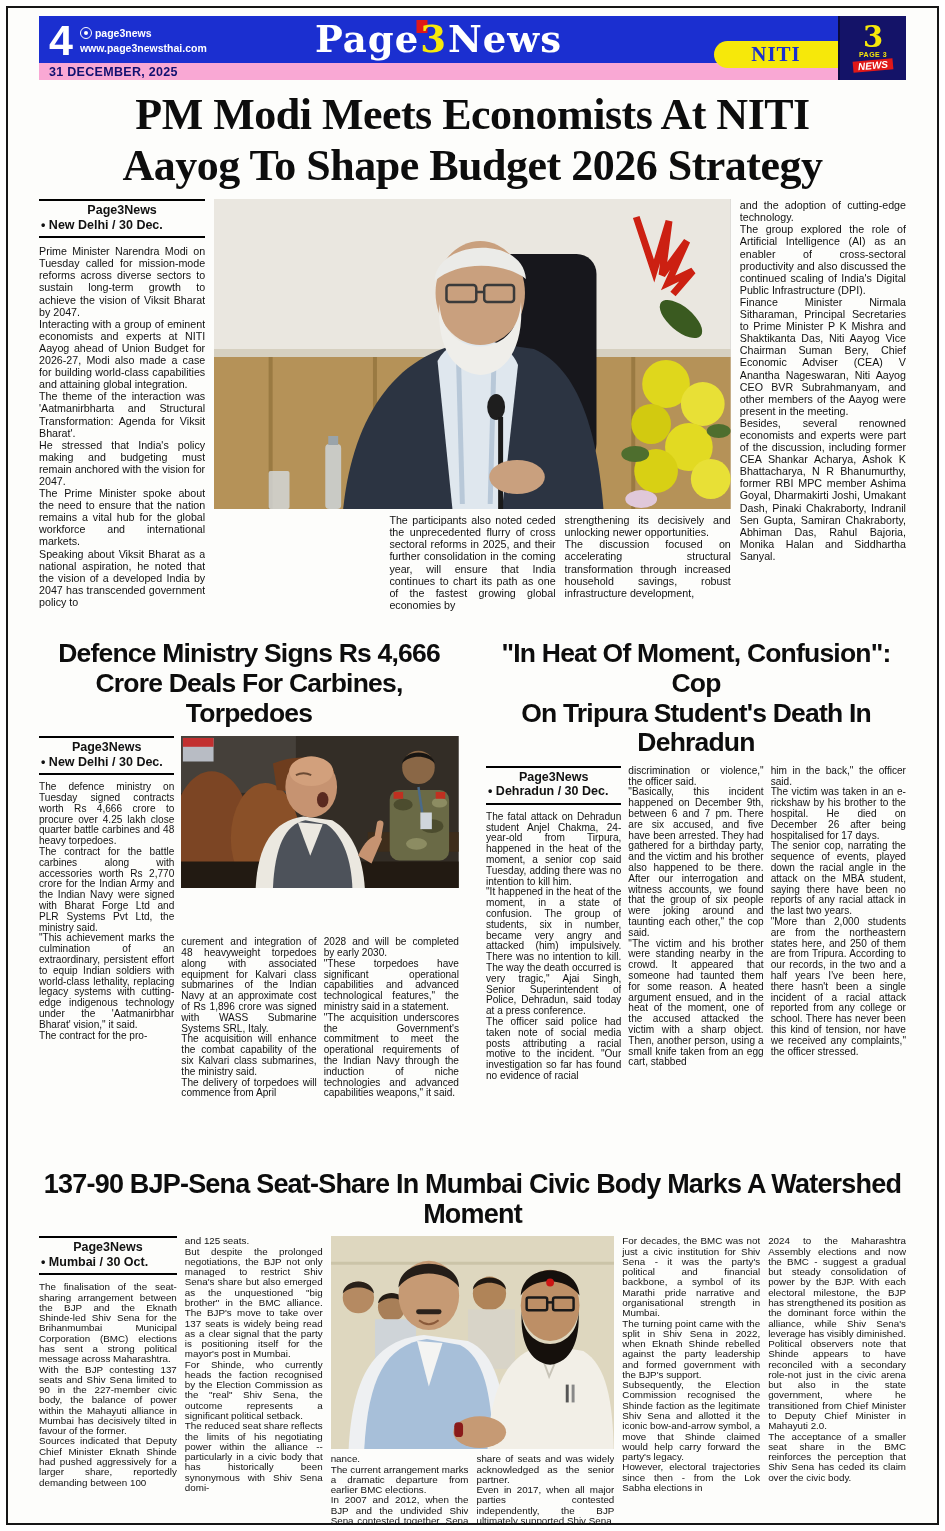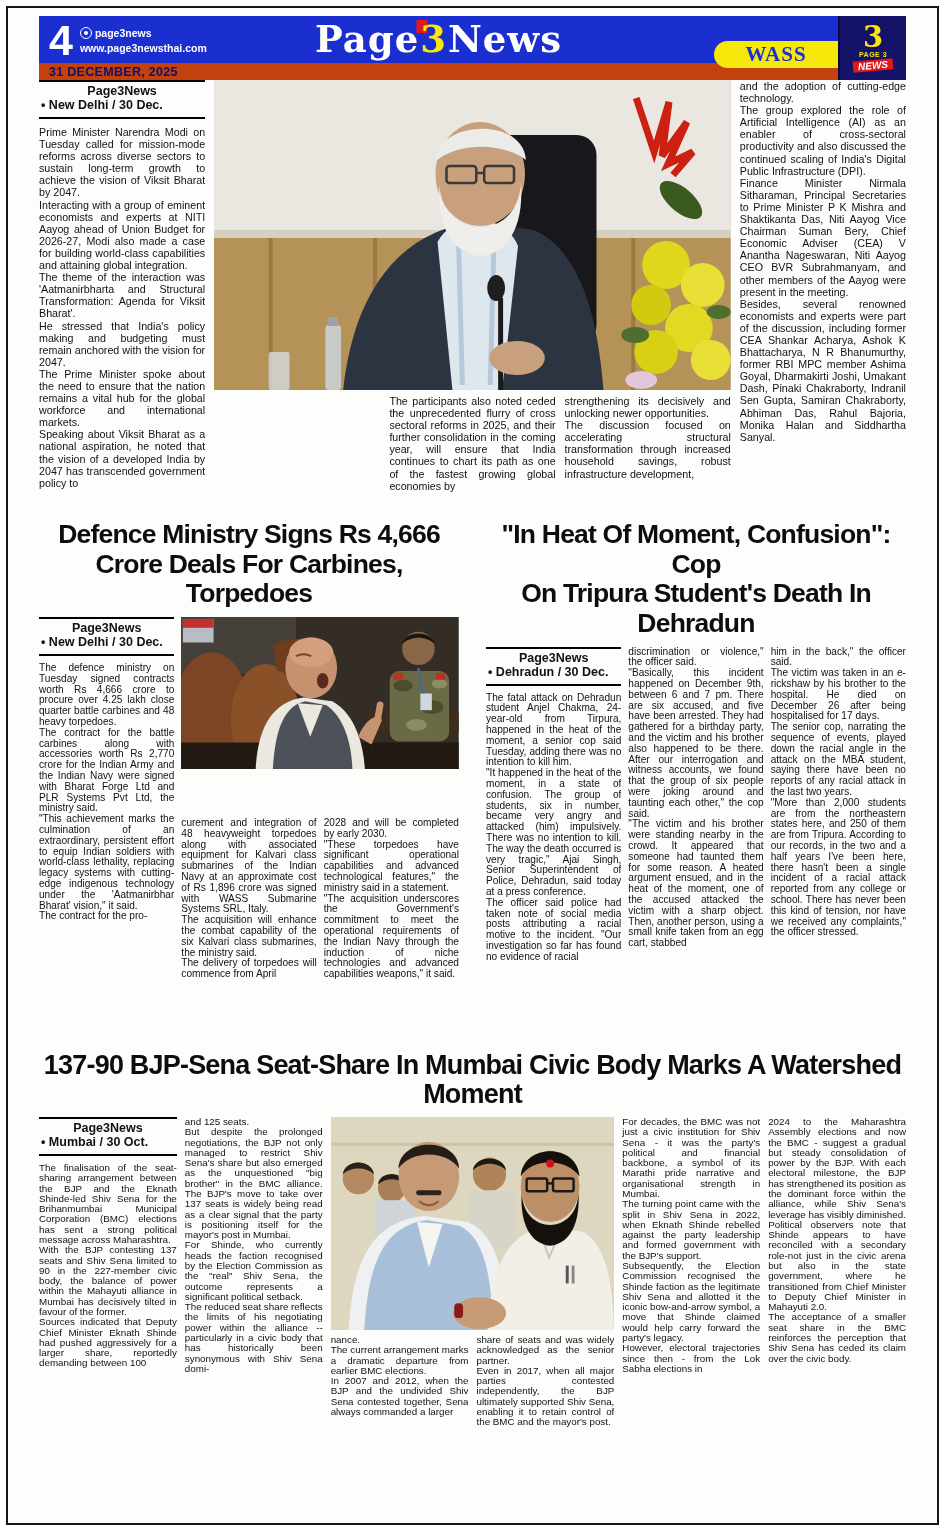--- a/index.html
+++ b/index.html
@@ -19,21 +19,21 @@
   .social-icon { width:10px; height:10px; border:1.5px solid #fff; border-radius:50%; display:inline-block; position:relative; }
   .social-icon::after { content:""; position:absolute; left:3px; top:3px; width:4px; height:4px; background:#fff; border-radius:50%; }
   .masthead { position:absolute; left:50%; transform:translateX(-50%); top:1px;
     font-family:"DejaVu Serif", serif; font-weight:bold; font-size:37px; color:#fff; letter-spacing:1px; white-space:nowrap; }
   .masthead-3 { color:#f6e80a; position:relative; display:inline-block; padding:0 1px; }
   .red-notch { position:absolute; left:-3px; top:3px; width:11px; height:13px; background:#e01818; }
   .masthead-3 b { position:relative; z-index:1; font-weight:bold; }
   .india-box { position:absolute; right:0; bottom:12px; z-index:3; width:124px; height:27px; background:#f6e80a;
     border-radius:14px 0 0 14px; color:#1b2fd0; font-family:"Liberation Serif", serif; font-weight:bold;
     font-size:21px; text-align:center; line-height:26px; letter-spacing:1px; }
-  .date-strip { height:17px; background:#c2410c; display:flex; align-items:center; padding-left:10px;
+  .date-strip { height:17px; background:#f9a8d4; display:flex; align-items:center; padding-left:10px;
     font-weight:bold; font-size:12.5px; color:#101070; letter-spacing:0.3px; }
   .logo-box { width:66px; background:#141368; color:#f6e80a; display:flex; flex-direction:column;
     align-items:center; justify-content:center; border-left:2px solid #0a0a40; }
   .logo-3 { font-size:29px; font-weight:bold; line-height:0.85; font-family:"DejaVu Serif", serif; }
   .logo-page3 { font-size:7px; font-weight:bold; letter-spacing:0.5px; margin-top:1px; }
   .logo-news { font-size:10px; font-weight:bold; font-style:italic; color:#fff; background:#e01818;
     padding:0 5px; transform:rotate(-5deg); margin-top:2px; }
 
   
   .headline-main { font-family:"Liberation Serif", serif; font-size:44px; line-height:1.15; font-weight:bold;
@@ -93,32 +93,34 @@
           <div class="brand-row">
             <span class="social-icon"></span>
             <span>page3news</span>
           </div>
           <div class="brand-url">www.page3newsthai.com</div>
         </div>
         <div class="masthead">
           <span>Page</span><span class="masthead-3"><i class="red-notch"></i><b>3</b></span><span>News</span>
         </div>
       </div>
-      <div class="india-box">WASS</div>
+      <div class="india-box">NITI</div>
       <div class="date-strip">
         <span>31 DECEMBER, 2025</span>
       </div>
     </div>
     <div class="logo-box">
       <div class="logo-3">3</div>
       <div class="logo-page3">PAGE 3</div>
       <div class="logo-news">NEWS</div>
     </div>
   </header>
 
+  <h1 class="headline-main">PM Modi Meets Economists At NITI
+Aayog To Shape Budget 2026 Strategy</h1>
 
   <section class="a1-grid">
     <div class="a1-col1">
       <div class="dateline">
         <div class="dl-src">Page3News</div>
         <div class="dl-loc">• New Delhi / 30 Dec.</div>
       </div>
       <div class="body-text">Prime Minister Narendra Modi on Tuesday called for mission-mode reforms across diverse sectors to sustain long-term growth to achieve the vision of Viksit Bharat by 2047.
 Interacting with a group of eminent economists and experts at NITI Aayog ahead of Union Budget for 2026-27, Modi also made a case for building world-class capabilities and attaining global integration.
 The theme of the interaction was 'Aatmanirbharta and Structural Transformation: Agenda for Viksit Bharat'.

